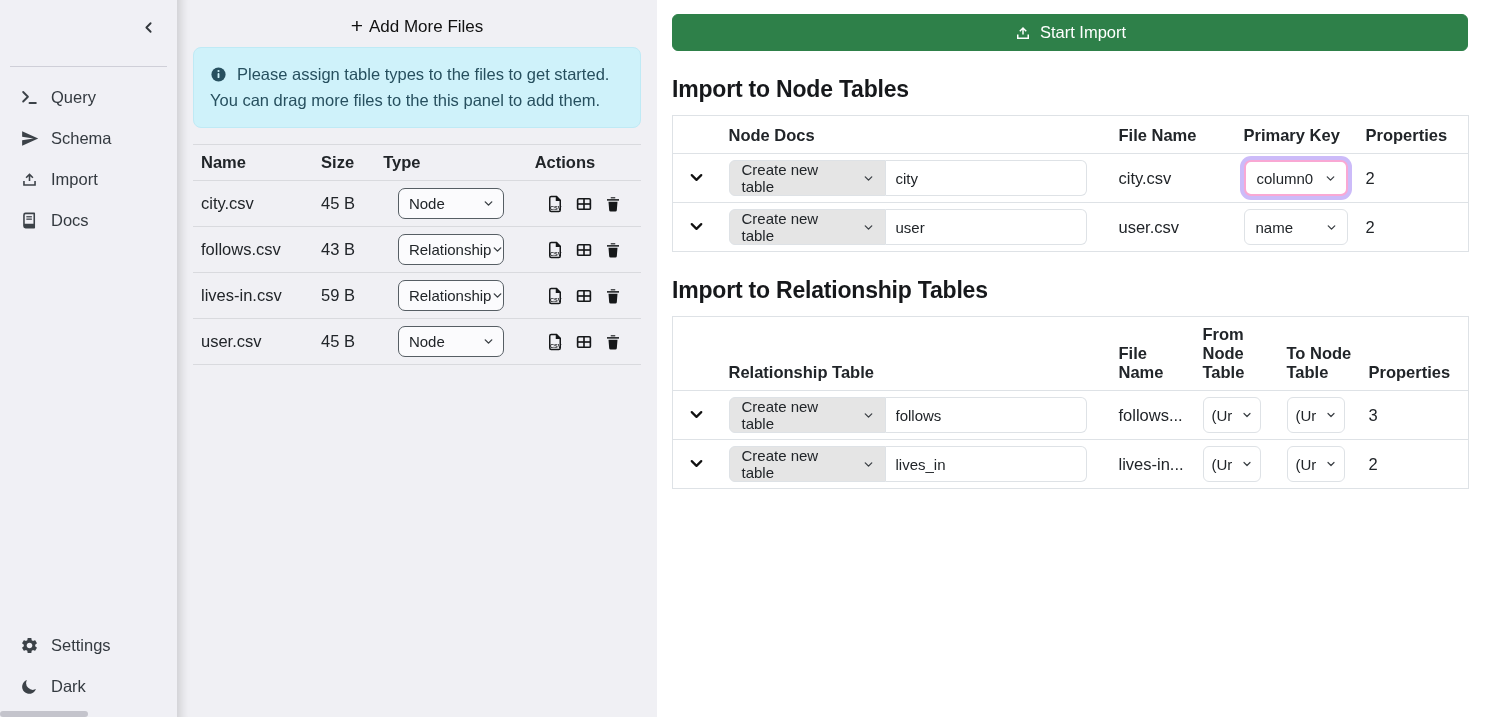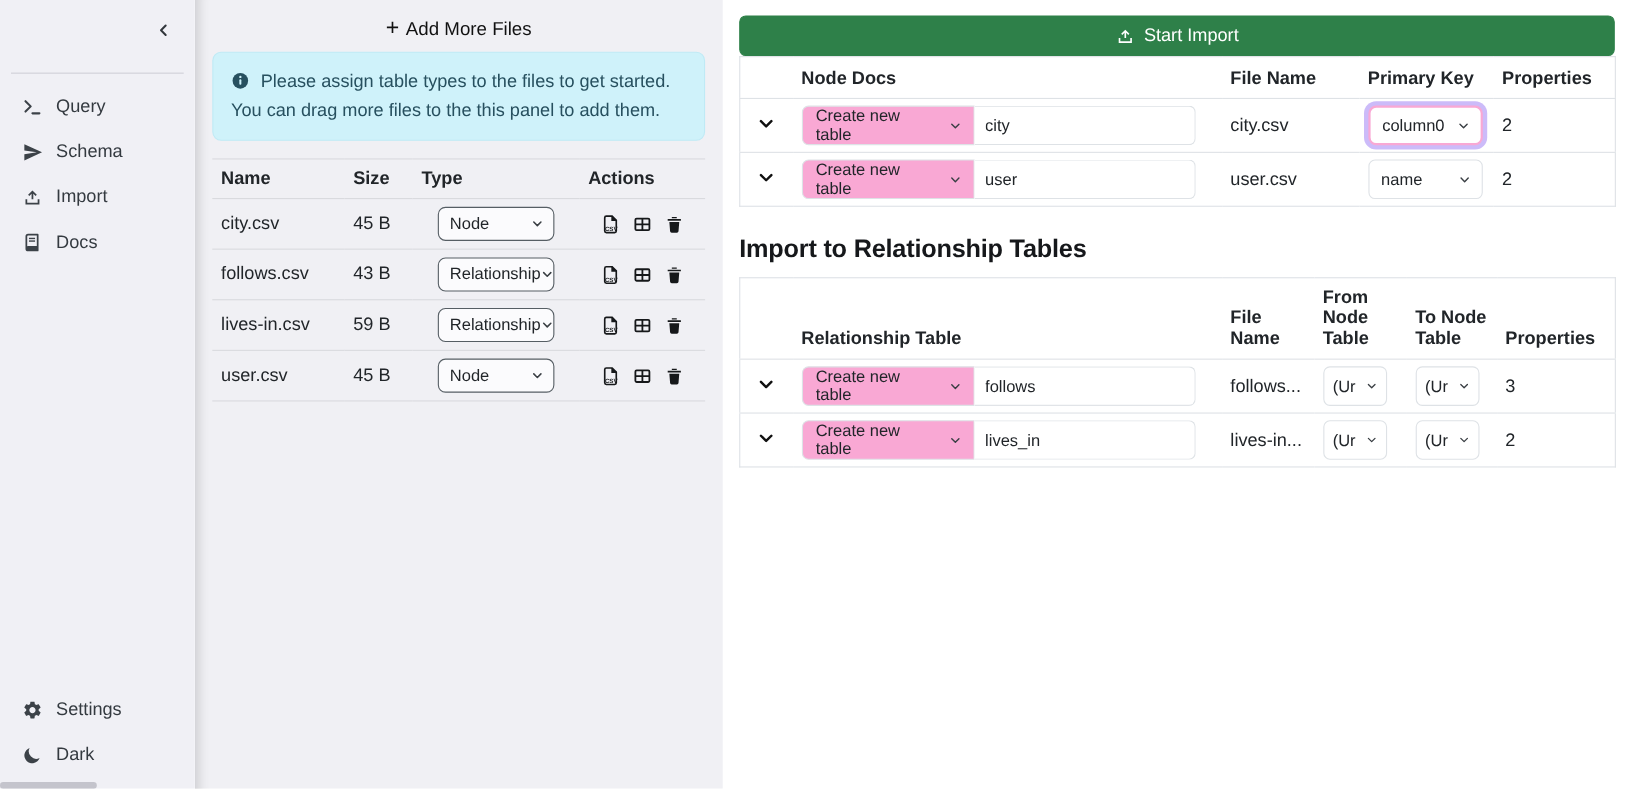--- a/index.html
+++ b/index.html
@@ -92,21 +92,21 @@
   .node-table .c-props { width:111px; }
   .rel-table .c-file { width:84px; }
   .rel-table .c-from { width:84px; }
   .rel-table .c-to { width:82px; }
   .rel-table .c-props { width:108px; }
   .file-name { white-space:nowrap; overflow:hidden; }
 
   .input-group { display:flex; align-items:stretch; height:36px; }
   .group-select {
     display:flex; align-items:center; justify-content:center; gap:24px;
-    width:157px; background:#f9a8d4; border:1px solid #dee2e6; border-radius:6px 0 0 6px;
+    width:157px; background:#e5e5e5; border:1px solid #dee2e6; border-radius:6px 0 0 6px;
     padding:0 10px 0 12px; font-size:15px; cursor:pointer; flex:none;
   }
   .group-input {
     width:201px; border:1px solid #dee2e6; border-left:none; border-radius:0 6px 6px 0;
     padding:0 10px; font-family:inherit; font-size:15px; color:#212529; background:#fff; outline:none;
   }
   .pk-select {
     display:flex; align-items:center; justify-content:space-between; gap:6px;
     width:104px; height:36px; background:#fff; border:1px solid #dee2e6; border-radius:6px;
     padding:0 9px 0 11px; font-size:15px; cursor:pointer;
@@ -387,20 +387,21 @@
   <button class="start-import-btn">
     <span>
       <svg width="18" height="18" viewBox="0 0 24 24" fill="currentColor">
           <path d="M11 14h2V7.8l2.6 2.6L17 9l-5-5-5 5 1.4 1.4L11 7.8z"></path>
           <path d="M4 14h2v4h12v-4h2v6H4z"></path>
         </svg>
     </span>
     <span>Start Import</span>
   </button>
 
+  <h2 class="section-title">Import to Node Tables</h2>
 
   <table class="import-table node-table">
     <thead>
       <tr>
         <th class="c-chev"></th>
         <th class="c-table">Node Docs</th>
         <th class="c-file">File Name</th>
         <th class="c-pk">Primary Key</th>
         <th class="c-props">Properties</th>
       </tr>

